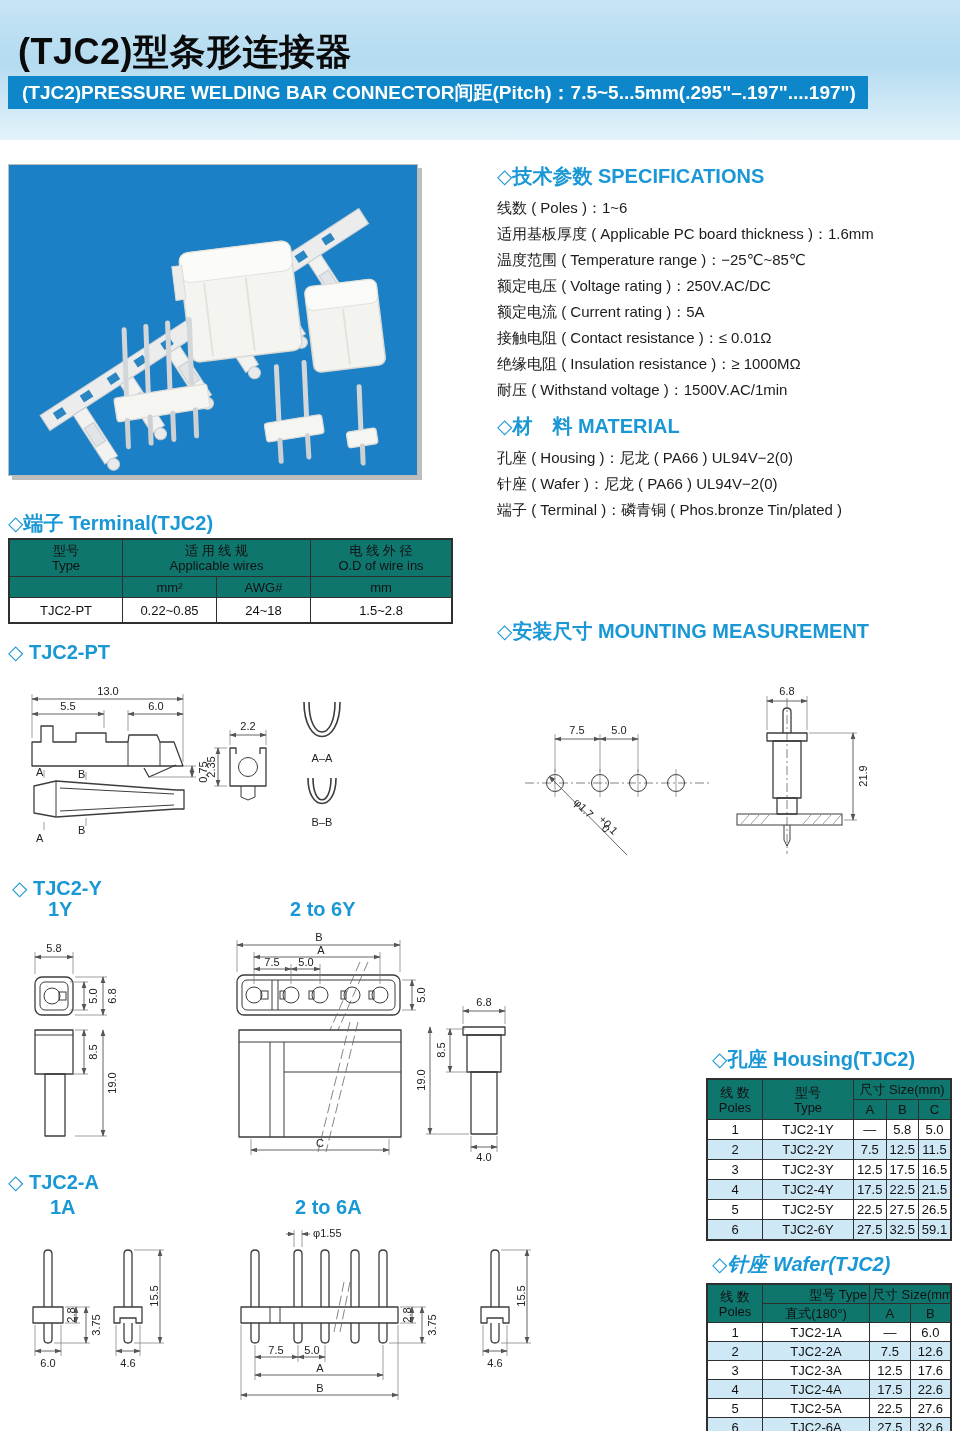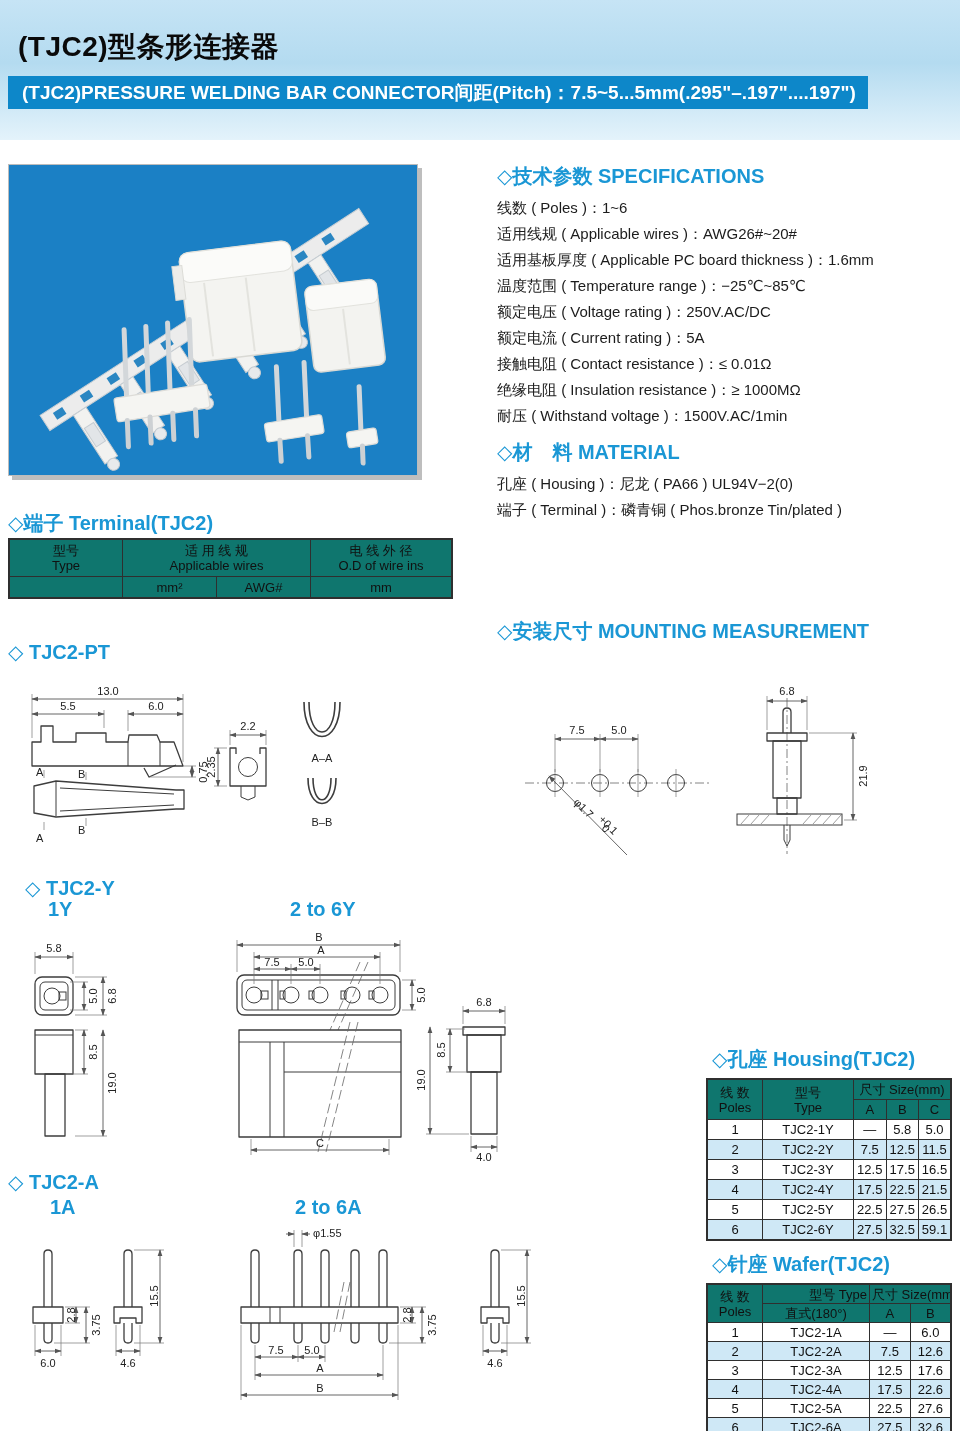--- a/index.html
+++ b/index.html
@@ -7,21 +7,21 @@
     width:960px;height:1431px;position:relative;overflow:hidden;
     background:#ffffff;color:#222;
     font-family:"Liberation Sans","DejaVu Sans",sans-serif;
   }
   .abs{position:absolute;}
   .band{
     left:0;top:0;width:960px;height:140px;
     background:linear-gradient(180deg,#c6e4f5 0%,#b4dbf0 45%,#e4f3fb 100%);
   }
   .page-title{
-    left:18px;top:28px;font-size:28px;font-weight:bold;color:#0a0a0a;letter-spacing:.5px;
+    left:18px;top:28px;font-size:36px;font-weight:bold;color:#0a0a0a;letter-spacing:.5px;
   }
   .bluebar{
     left:8px;top:76px;width:860px;height:33px;background:#0d87c9;color:#ffffff;
     display:flex;align-items:center;justify-content:space-between;
     padding:0 14px;box-sizing:border-box;font-size:19px;font-weight:bold;white-space:nowrap;
   }
   .photo{
     left:8px;top:164px;width:410px;height:312px;background:#1b80c5;
     border:1px solid #bcbcbc;box-sizing:border-box;
     box-shadow:4px 4px 0 rgba(110,110,110,.45);
@@ -153,30 +153,30 @@
       <line x1="1" y1="-7" x2="6" y2="-50" stroke="#d3d7da" stroke-width="5"></line>
       <rect x="-14" y="-7" width="30" height="16" rx="3" fill="#f5f5f2" stroke="#dddcd8" stroke-width="1.2"></rect>
       <line x1="0" y1="9" x2="-2" y2="26" stroke="#cdd1d4" stroke-width="5"></line>
     </g>
   </svg>
 </div>
 
 <div class="abs right-col">
   <div class="h-blue" style="margin-bottom:5px;">◇技术参数 SPECIFICATIONS</div>
   <div class="spec-line">线数 ( Poles )：1~6</div>
-  <div class="spec-line">适用线规 ( Applicable wires )：AWG26#~20#</div>
   <div class="spec-line">适用基板厚度 ( Applicable PC board thickness )：1.6mm</div>
   <div class="spec-line">温度范围 ( Temperature range )：−25℃~85℃</div>
   <div class="spec-line">额定电压 ( Voltage rating )：250V.AC/DC</div>
   <div class="spec-line">额定电流 ( Current rating )：5A</div>
   <div class="spec-line">接触电阻 ( Contact resistance )：≤ 0.01Ω</div>
   <div class="spec-line">绝缘电阻 ( Insulation resistance )：≥ 1000MΩ</div>
   <div class="spec-line">耐压 ( Withstand voltage )：1500V.AC/1min</div>
   <div class="h-blue mat-gap" style="margin-bottom:5px;">◇材　料 MATERIAL</div>
   <div class="spec-line">孔座 ( Housing )：尼龙 ( PA66 ) UL94V−2(0)</div>
+  <div class="spec-line">针座 ( Wafer )：尼龙 ( PA66 ) UL94V−2(0)</div>
   <div class="spec-line">端子 ( Terminal )：磷青铜 ( Phos.bronze Tin/plated )</div>
 </div>
 
 <div class="abs h-blue" style="left:8px;top:510px;">◇端子 Terminal(TJC2)</div>
 <table class="abs t-terminal">
   <tbody>
       <tr class="r-main">
     <td class="thead" style="width:108px;" rowspan="1">
       <span>型号</span><br>
       <span>Type</span>
@@ -189,20 +189,26 @@
       <span>电 线 外 径</span><br>
       <span>O.D of wire ins</span>
     </td>
   </tr>
   <tr class="r-sub">
     <td class="thead"></td>
     <td class="thead" style="width:106px;">mm²</td>
     <td class="thead" style="width:77px;">AWG#</td>
     <td class="thead">mm</td>
   </tr>
+  <tr class="r-data">
+    <td>TJC2-PT</td>
+    <td>0.22~0.85</td>
+    <td>24~18</td>
+    <td>1.5~2.8</td>
+  </tr>
 </tbody>
   </table>
 
 <div class="abs h-blue" style="left:8px;top:640px;">◇ TJC2-PT</div>
 <svg class="abs" style="left:8px;top:666px;" width="470" height="200" viewBox="0 0 470 200">
   <defs>
     <marker id="arP" viewBox="0 0 10 10" refX="9" refY="5" markerWidth="8" markerHeight="8" orient="auto-start-reverse">
       <path d="M0,1.5 L10,5 L0,8.5 Z" fill="#555"></path>
     </marker>
   </defs>
@@ -315,21 +321,21 @@
   <line class="ext" x1="270" y1="82" x2="270" y2="48"></line>
     <line class="ext" x1="310" y1="82" x2="310" y2="48"></line>
   <line class="dim" x1="270" y1="53" x2="310" y2="53" marker-start="url(#arM)" marker-end="url(#arM)"></line>
   <text x="290" y="47" text-anchor="middle">6.8</text>
   <line class="ext" x1="312" y1="85" x2="360" y2="85"></line>
     <line class="ext" x1="347" y1="172" x2="360" y2="172"></line>
   <line class="dim" x1="356" y1="85" x2="356" y2="172" marker-start="url(#arM)" marker-end="url(#arM)"></line>
   <text transform="rotate(-90 366 128)" x="366" y="132" text-anchor="middle">21.9</text>
 </svg>
 
-<div class="abs h-blue" style="left:25px;top:876px;">◇ TJC2-Y</div>
+<div class="abs h-blue" style="left:12px;top:876px;">◇ TJC2-Y</div>
 <div class="abs sub-label" style="left:48px;top:898px;">1Y</div>
 <div class="abs sub-label" style="left:290px;top:898px;">2 to 6Y</div>
 <svg class="abs" style="left:8px;top:922px;" width="690" height="246" viewBox="0 0 690 246">
   <defs>
     <marker id="arY" viewBox="0 0 10 10" refX="9" refY="5" markerWidth="8" markerHeight="8" orient="auto-start-reverse">
       <path d="M0,1.5 L10,5 L0,8.5 Z" fill="#555"></path>
     </marker>
   </defs>
   <g>
     <rect class="oln" x="27" y="55" width="38" height="38" rx="7"></rect>
@@ -594,21 +600,21 @@
   <line class="ext" x1="475" y1="103" x2="475" y2="134"></line>
     <line class="ext" x1="499" y1="103" x2="499" y2="134"></line>
   <line class="dim" x1="475" y1="129" x2="499" y2="129" marker-start="url(#arA)" marker-end="url(#arA)"></line>
   <text x="487" y="145" text-anchor="middle">4.6</text>
   <line class="ext" x1="493" y1="28" x2="523" y2="28"></line>
     <line class="ext" x1="493" y1="121" x2="523" y2="121"></line>
   <line class="dim" x1="519" y1="28" x2="519" y2="121" marker-start="url(#arA)" marker-end="url(#arA)"></line>
   <text transform="rotate(-90 513 74)" x="513" y="78" text-anchor="middle">15.5</text>
 </svg>
 
-<div class="abs h-blue" style="left:712px;top:1251px;">◇针座 Wafer(TJC2)</div>
+<div class="abs h-blue" style="left:712px;top:1251px;font-style:italic;">◇针座 Wafer(TJC2)</div>
 <table class="abs t-wafer">
   <tbody>
       <tr>
     <td class="thead" style="width:50px;" rowspan="2">
       <span>线 数</span><br>
       <span>Poles</span>
     </td>
     <td class="thead" style="width:102px;text-align:right;">型号 Type</td>
     <td class="thead" colspan="2">尺寸 Size(mm)</td>
   </tr>

